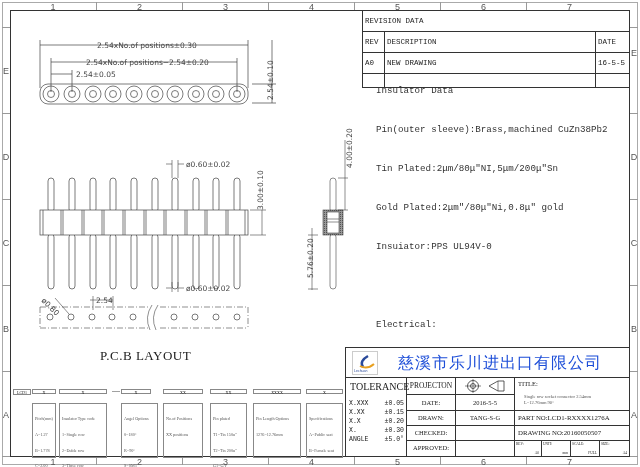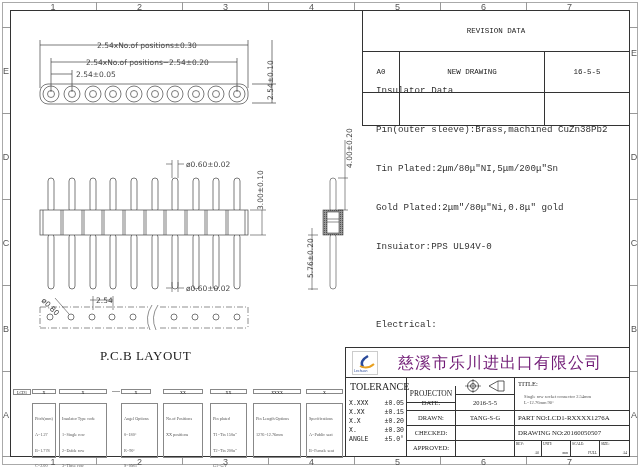--- a/index.html
+++ b/index.html
@@ -4,21 +4,21 @@
 <style>
   *{box-sizing:border-box;margin:0;padding:0;}
   html,body{width:640px;height:467px;background:#fff;overflow:hidden;}
   body{position:relative;font-family:"Liberation Serif","DejaVu Serif",serif;color:#222;}
   .abs{position:absolute;}
   .frame-outer{left:2px;top:2px;width:636px;height:463px;border:1px solid #aaa;}
   .frame-inner{left:10px;top:10px;width:620px;height:447px;border:1.5px solid #333;}
   .zone-col{position:absolute;font-family:"Liberation Sans",sans-serif;font-size:9px;color:#555;text-align:center;border-left:1px solid #999;}
   .zone-row{position:absolute;font-family:"Liberation Sans",sans-serif;font-size:9px;color:#555;width:8px;text-align:center;border-top:1px solid #999;}
   .rev-table{left:362px;top:10px;width:268px;border-collapse:collapse;font-size:7.5px;font-family:"Liberation Mono","DejaVu Sans Mono",monospace;}
-  .rev-table td{border:1px solid #333;text-align:center;height:14px;padding:16px 2px;}
+  .rev-table td{border:1px solid #333;height:14px;padding:6px 2px;}
   .tech{left:376px;top:58px;font-family:"Liberation Mono","DejaVu Sans Mono",monospace;font-size:9.2px;line-height:13px;white-space:pre;color:#333;}
   .dim{font-family:"DejaVu Sans","Liberation Sans",sans-serif;font-size:7.5px;color:#444;position:absolute;white-space:nowrap;}
   .pcb-title{left:100px;top:348px;font-size:13px;letter-spacing:0.5px;}
   .code-box{position:absolute;border:1px solid #888;height:5px;font-size:4px;text-align:center;}
   .opt-box{position:absolute;border:1px solid #888;font-size:4.2px;line-height:5.2px;padding:2px;font-family:"Liberation Serif",serif;color:#555;white-space:pre;top:403px;height:55px;}
   .tb{left:345px;top:347px;width:285px;height:110px;border:1.5px solid #333;}
   .tb-cell{position:absolute;border:1px solid #333;font-family:"Liberation Serif",serif;}
 </style>
 </head>
 <body>
@@ -60,20 +60,25 @@
   <div class="zone-row" style="left:630px;top:199px;height:86px;line-height:86px;">C</div>
   <div class="zone-row" style="left:630px;top:285px;height:86px;line-height:86px;">B</div>
   <div class="zone-row" style="left:630px;top:371px;height:86px;line-height:86px;border-bottom:1px solid #999;">A</div>
 </div>
 
 <table class="abs rev-table">
   <tbody>
       <tr>
         <td colspan="3">REVISION DATA</td>
       </tr>
+  <tr>
+    <td style="width:22px">REV</td>
+    <td>DESCRIPTION</td>
+    <td style="width:34px">DATE</td>
+  </tr>
   <tr>
     <td>A0</td>
     <td>NEW DRAWING</td>
     <td>16-5-5</td>
   </tr>
   <tr>
         <td></td>
         <td></td>
         <td></td>
       </tr>
@@ -318,21 +323,21 @@
 <div class="abs tb">
 
   <div class="tb-cell" style="left:0;top:0;width:283px;height:30px;border-width:0 0 1px 0;">
     <div class="abs" style="left:6px;top:3px;width:26px;height:24px;border:1px solid #ccc;">
       <svg width="26" height="24">
         <path d="M15 4 Q6 9 10 15" stroke="#2a4a9a" stroke-width="2.5" fill="none"></path>
         <path d="M7 14 Q14 18 21 12" stroke="#e8a020" stroke-width="2" fill="none"></path>
       </svg>
       <div class="abs" style="left:1px;top:17px;font-size:3.5px;color:#2a4a9a;font-family:'Liberation Sans',sans-serif;">Lechuan</div>
     </div>
-    <div class="abs" style="left:52px;top:5px;font-size:16px;letter-spacing:1px;font-family:Liberation Mono, monospace;color:#701a75;">慈溪市乐川进出口有限公司</div>
+    <div class="abs" style="left:52px;top:5px;font-size:16px;letter-spacing:1px;font-family:Liberation Mono, monospace;color:#1d4ed8;">慈溪市乐川进出口有限公司</div>
   </div>
 
   <div class="tb-cell" style="left:0;top:30px;width:61px;height:78px;border-width:0 1px 0 0;">
     <div class="abs" style="left:4px;top:3px;font-size:10px;">TOLERANCE</div>
     <div class="abs" style="left:3px;top:21px;font-size:6.5px;line-height:9px;width:55px;font-family:'Liberation Mono',monospace;">
       <div style="display:flex;justify-content:space-between">
           <span>X.XXX</span>
           <span>±0.05</span>
         </div>
       <div style="display:flex;justify-content:space-between">
@@ -347,21 +352,21 @@
           <span>X.</span>
           <span>±0.30</span>
         </div>
       <div style="display:flex;justify-content:space-between">
           <span>ANGLE</span>
           <span>±5.0°</span>
         </div>
     </div>
   </div>
 
-  <div class="tb-cell" style="left:61px;top:30px;width:49px;height:17px;border-width:0 1px 1px 0;font-size:7.5px;line-height:16px;text-align:center;margin-top:8px;">PROJECTON</div>
+  <div class="tb-cell" style="left:61px;top:30px;width:49px;height:17px;border-width:0 1px 1px 0;font-size:7.5px;line-height:16px;text-align:center;">PROJECTON</div>
   <div class="tb-cell" style="left:110px;top:30px;width:59px;height:17px;border-width:0 1px 1px 0;">
     <svg width="58" height="16">
       <circle cx="17" cy="8" r="5.5" stroke="#333" fill="none" stroke-width="0.8"></circle>
       <circle cx="17" cy="8" r="2.5" stroke="#333" fill="none" stroke-width="0.8"></circle>
       <line x1="9" y1="8" x2="25" y2="8" stroke="#333" stroke-width="0.6"></line>
       <line x1="17" y1="1" x2="17" y2="15" stroke="#333" stroke-width="0.6"></line>
       <path d="M33 8 L42 3 L48 3 L48 13 L42 13 Z" stroke="#333" fill="none" stroke-width="0.8"></path>
       <line x1="42" y1="3" x2="42" y2="13" stroke="#333" stroke-width="0.6"></line>
     </svg>
   </div>

